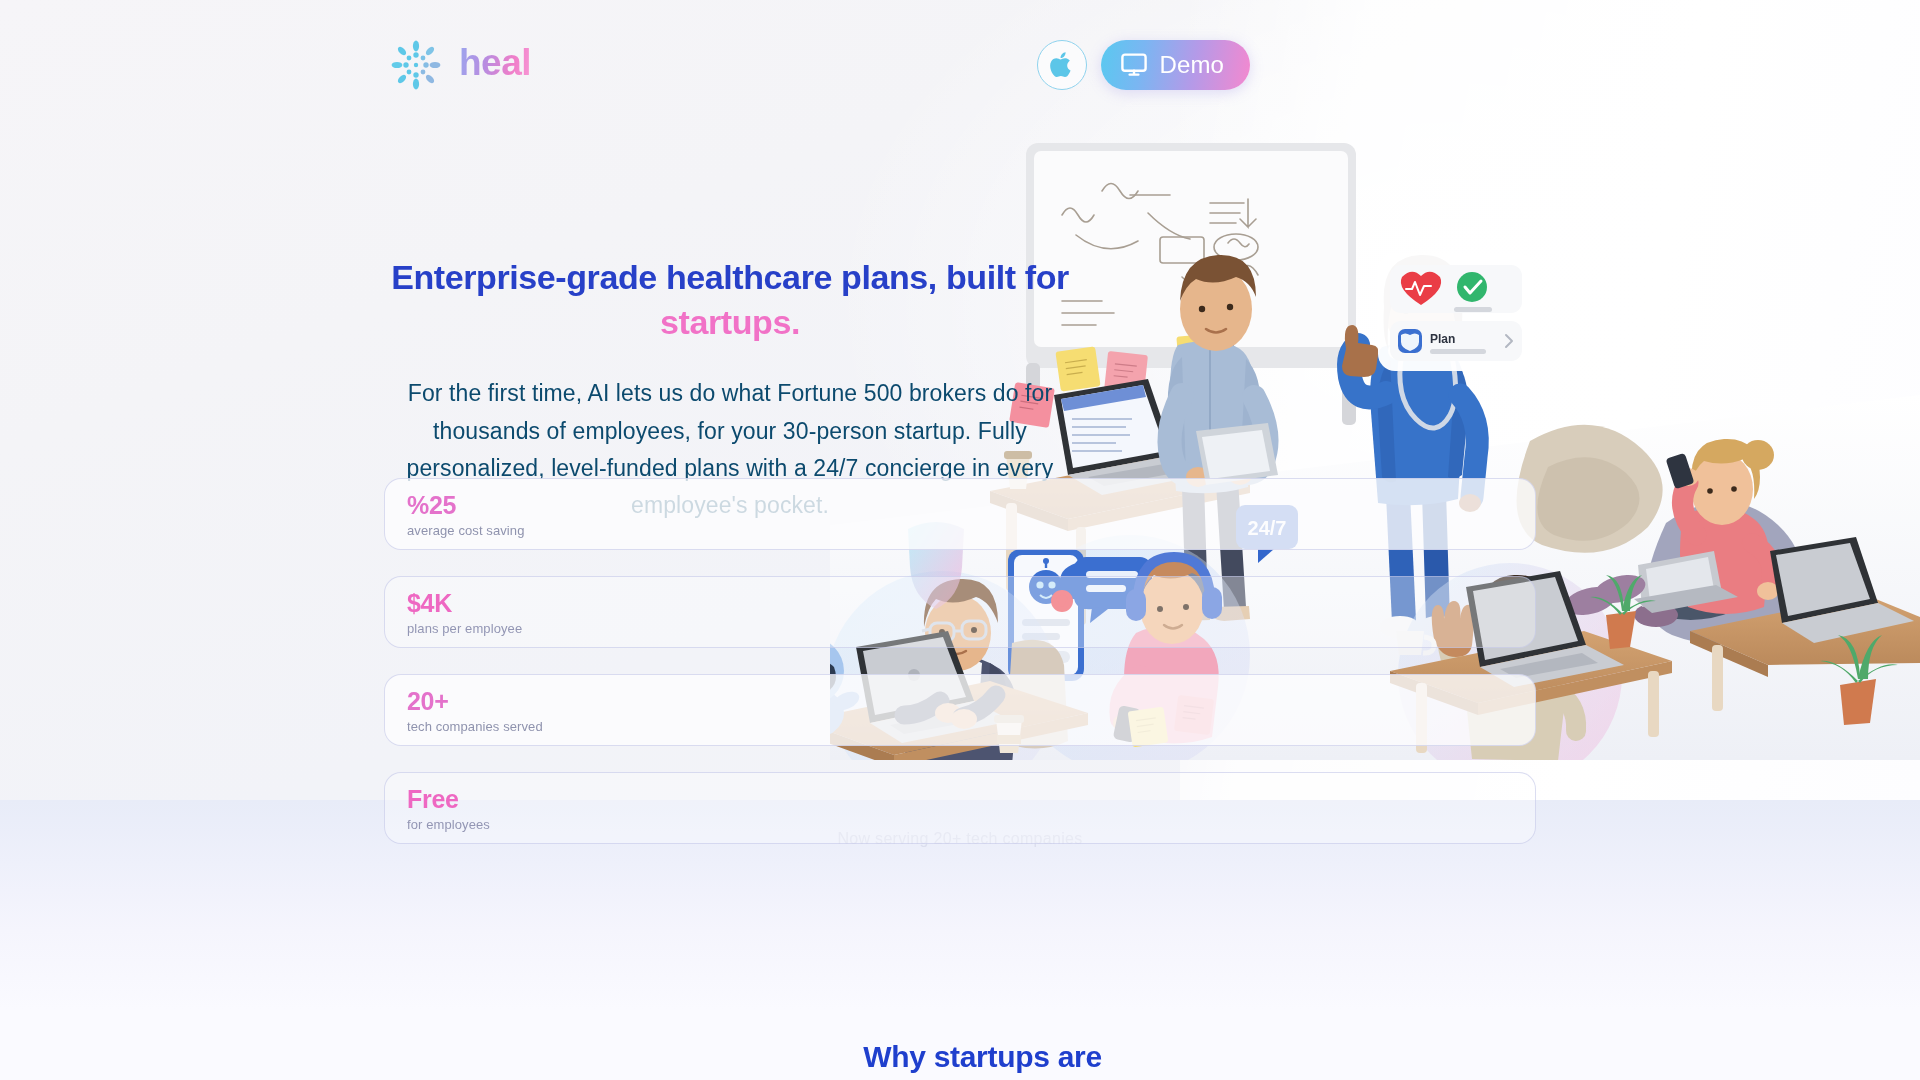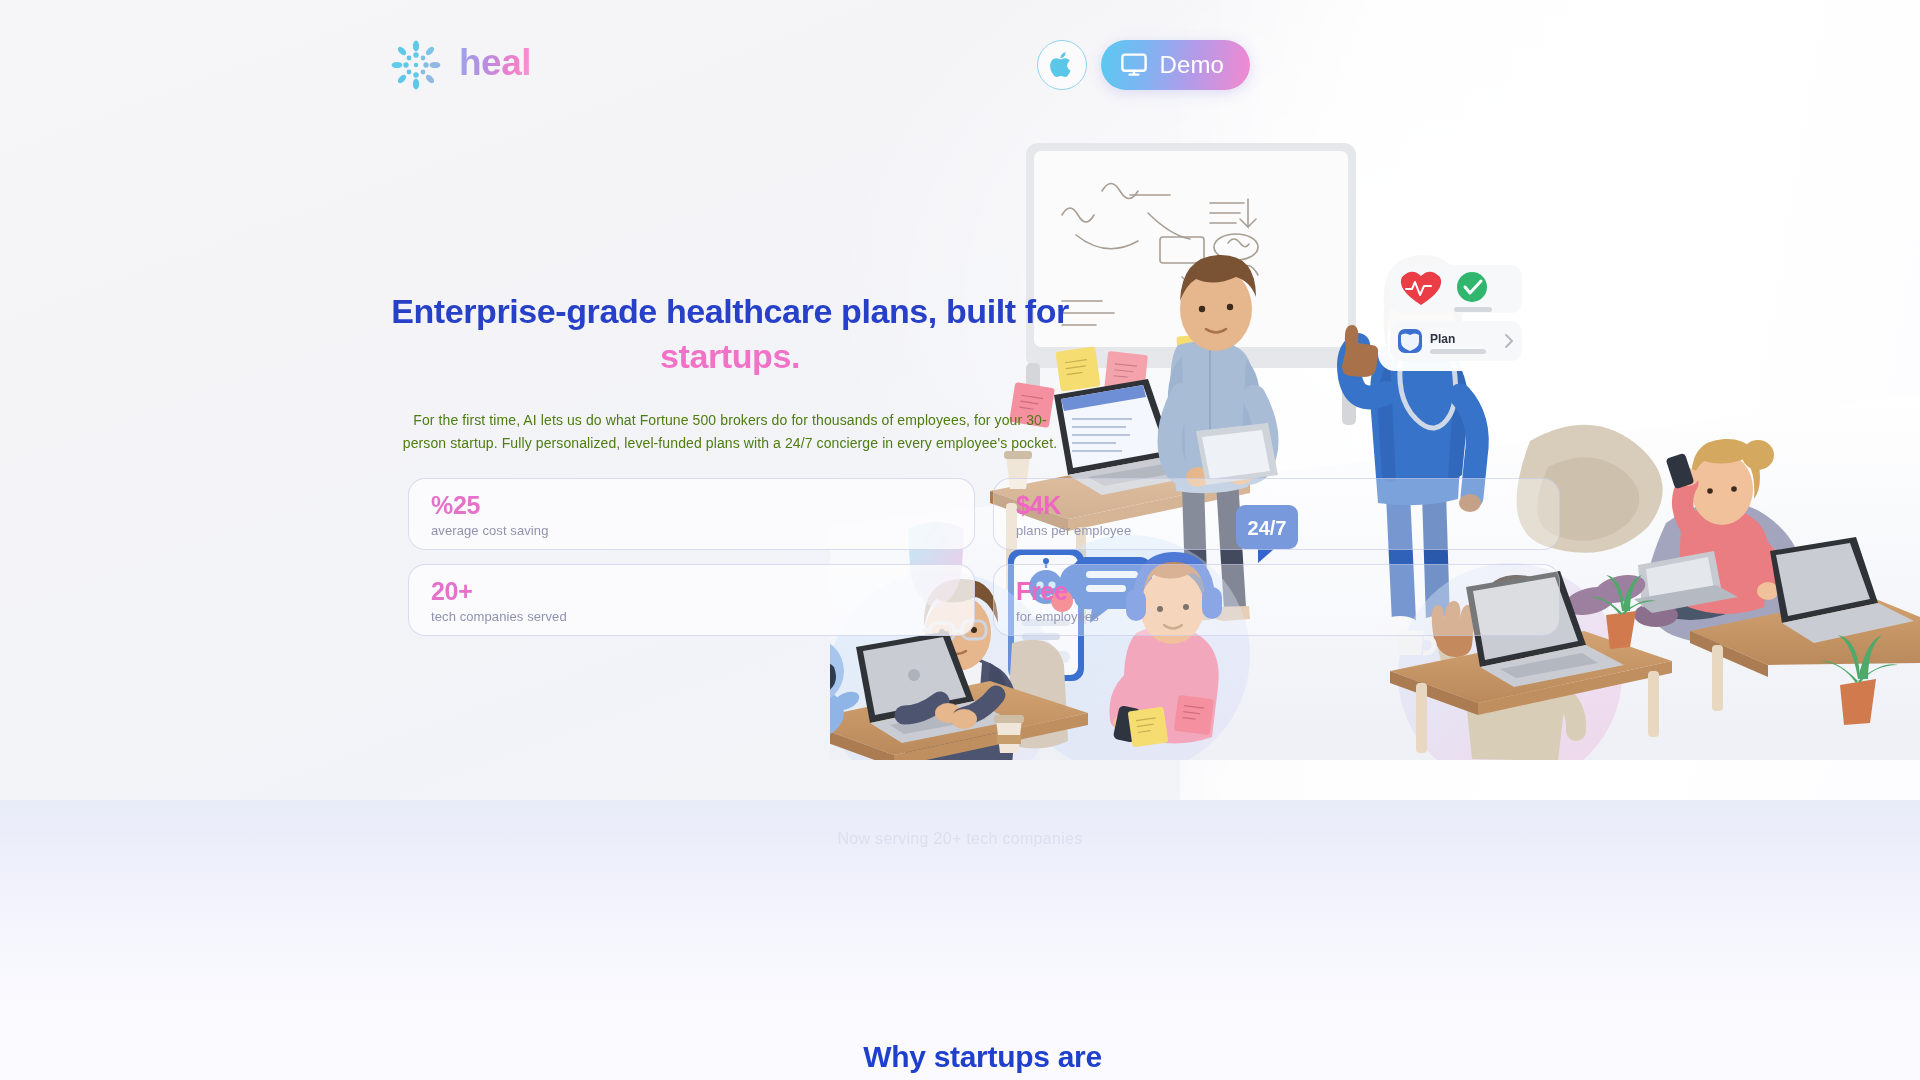--- a/index.html
+++ b/index.html
@@ -51,33 +51,33 @@
     background:linear-gradient(100deg,#59c9f0 0%, #7ab6f2 28%, #b49ae8 62%, #f488cf 100%);
     display:flex; align-items:center; gap:13px; cursor:pointer;
     box-shadow:0 3px 14px rgba(150,140,230,.28);
   }
   .demo-btn span { color:#fff; font-size:24px; font-weight:500; letter-spacing:.1px; }
 
   
   .hero-copy { position:absolute; left:390px; top:255px; width:680px; z-index:40; }
   .headline {
     font-size:34px; line-height:1.33; font-weight:700; color:#2740c8;
-    letter-spacing:-.4px; text-align:center;margin-top:34px;
+    letter-spacing:-.4px; text-align:center;
   }
   .headline .hl-pink { color:#f172c7; }
   .subcopy {
-    margin-top:30px; font-size:14px; line-height:1.62;
-    color:#4d7c0f; text-align:center; letter-spacing:.1px;
+    margin-top:30px; font-size:23px; line-height:1.62;
+    color:#0c4a6e; text-align:center; letter-spacing:.1px;
     padding:0 10px;
   }
 
   
   .stats {
-    position:absolute; left:408px; top:478px; width:1152px;
-    display:grid; grid-template-columns:1fr 1fr; gap:14px 18px; z-index:45;
+    position:absolute; left:384px; top:478px; width:1152px;
+    display:grid; grid-template-columns:1fr; gap:26px 18px; z-index:45;
   }
   .stat-card {
     height:72px; border-radius:17px;
     border:1px solid rgba(190,193,230,.55);
     background:rgba(255,255,255,.34);
     padding:11px 22px;
     display:flex; flex-direction:column; justify-content:center;
   }
   .stat-card.solid { background:rgba(252,252,254,.80); }
   .stat-value {

